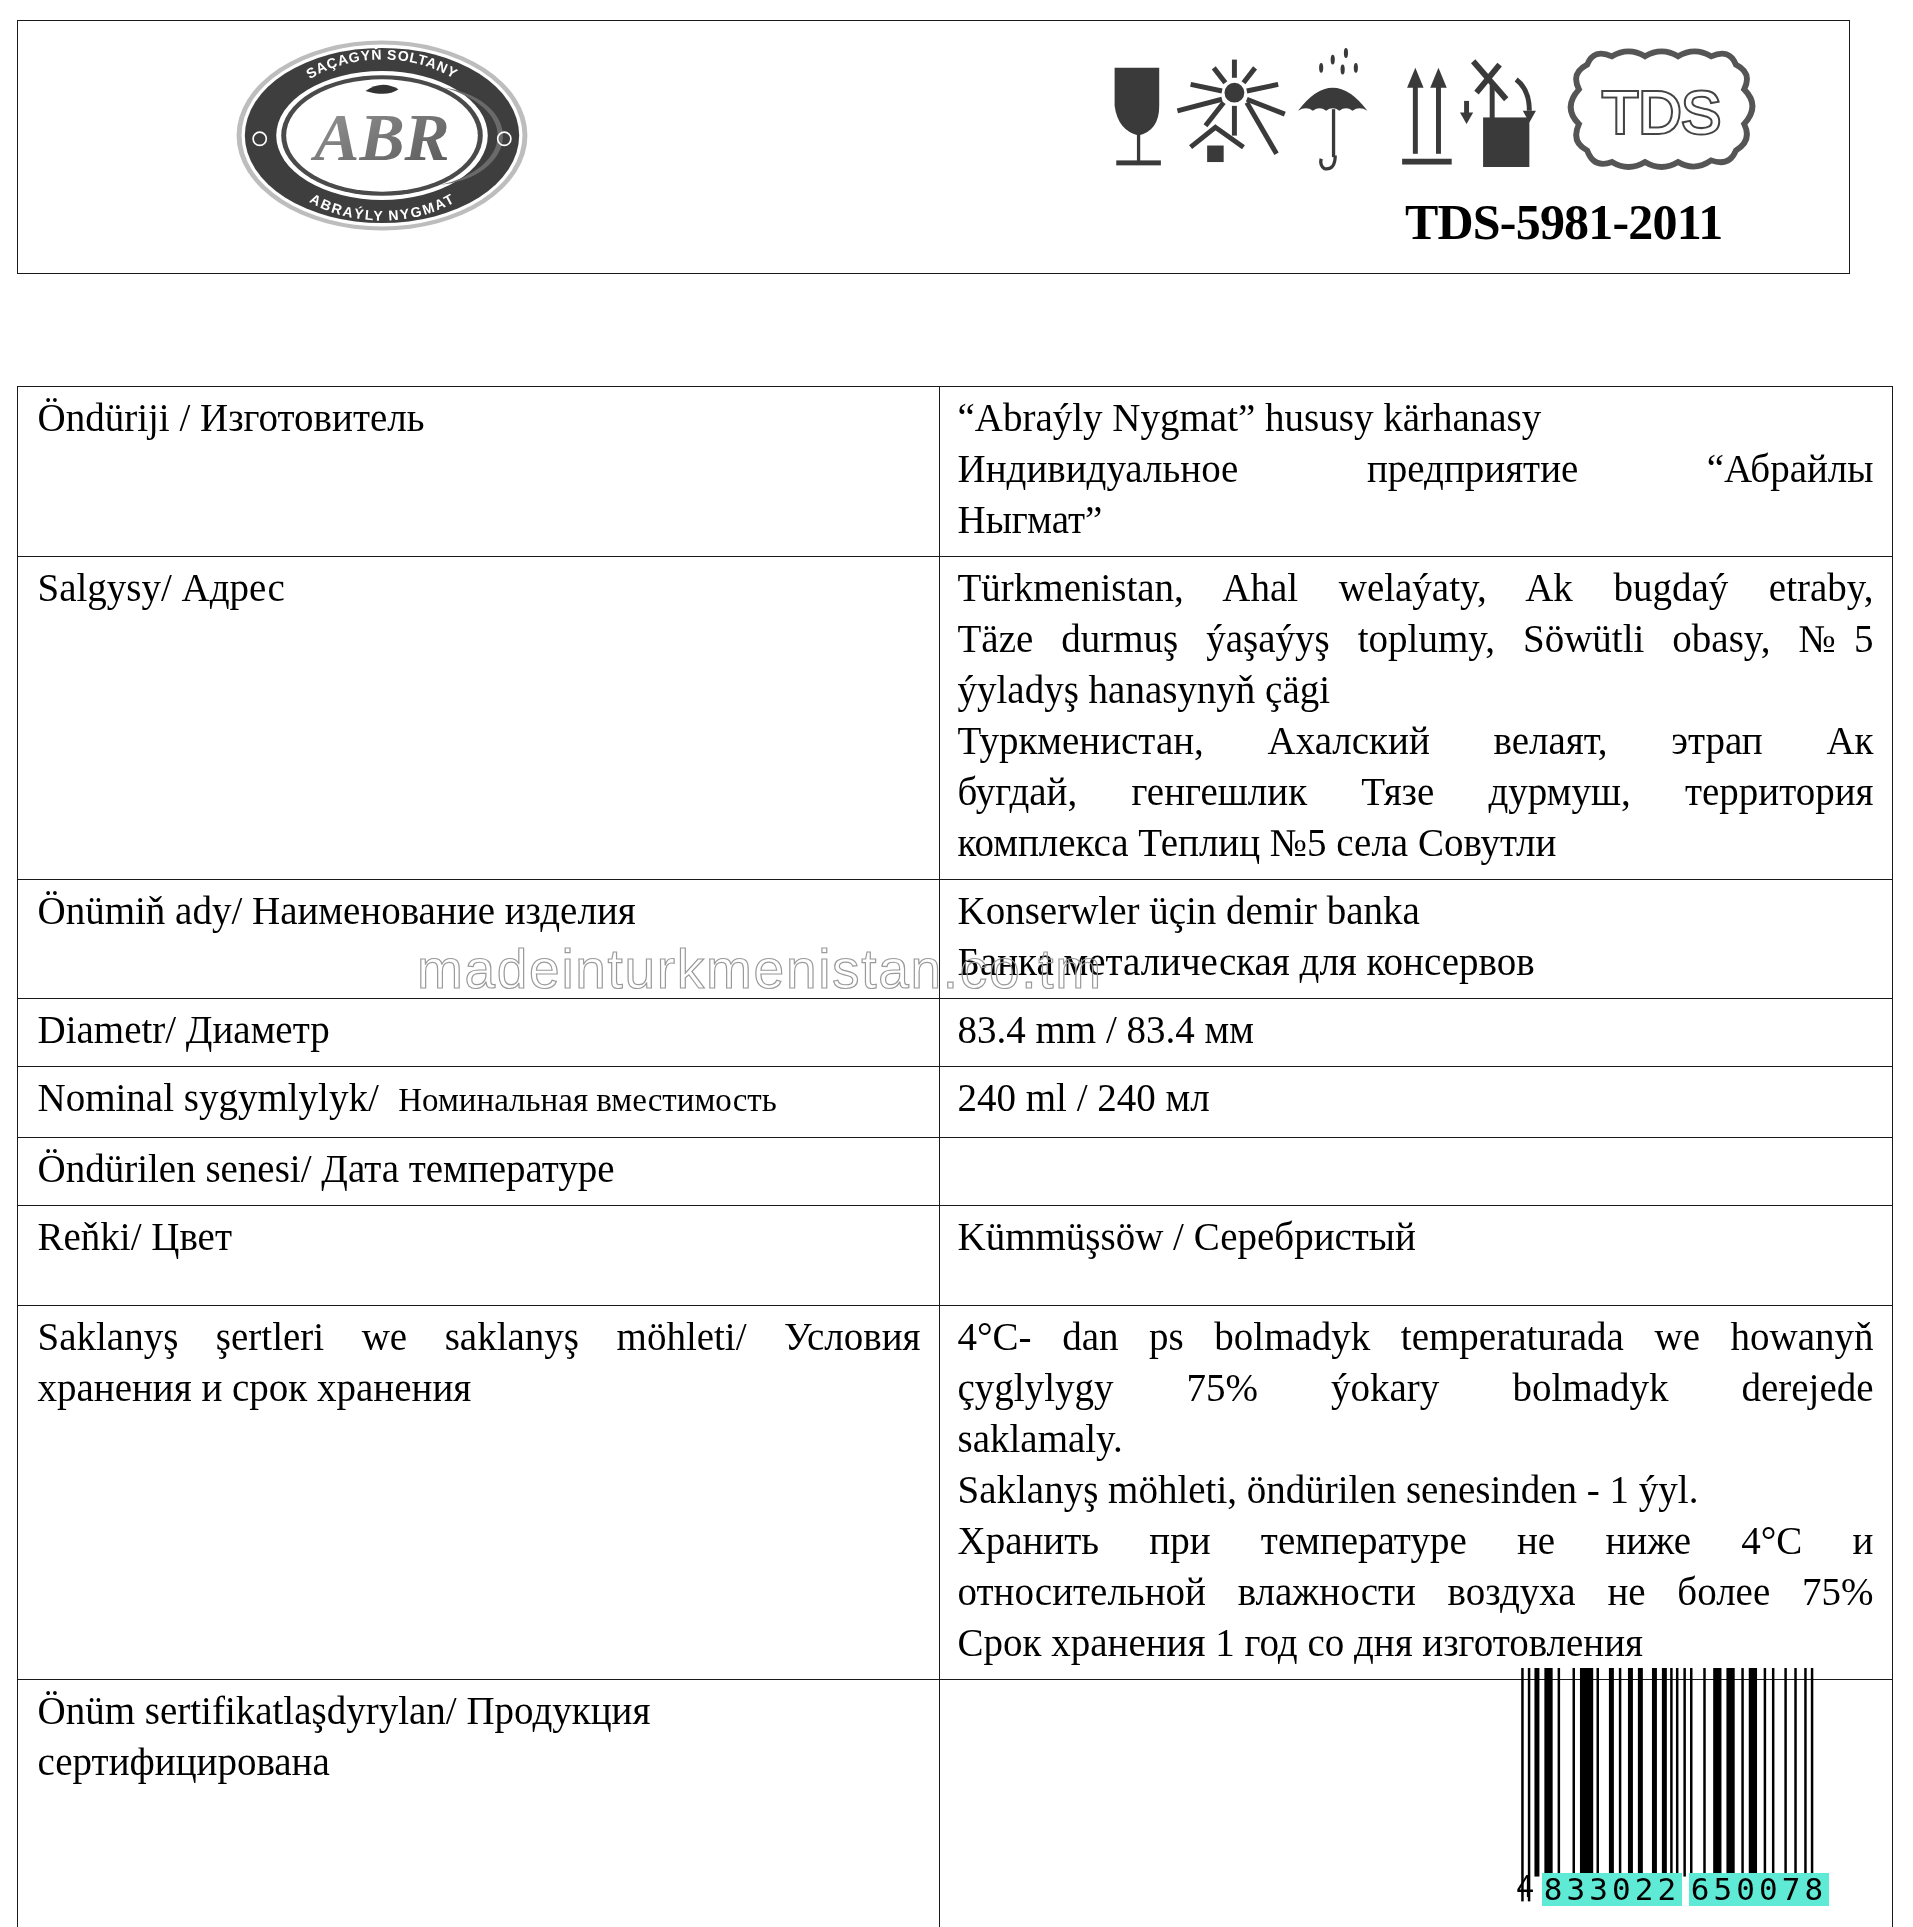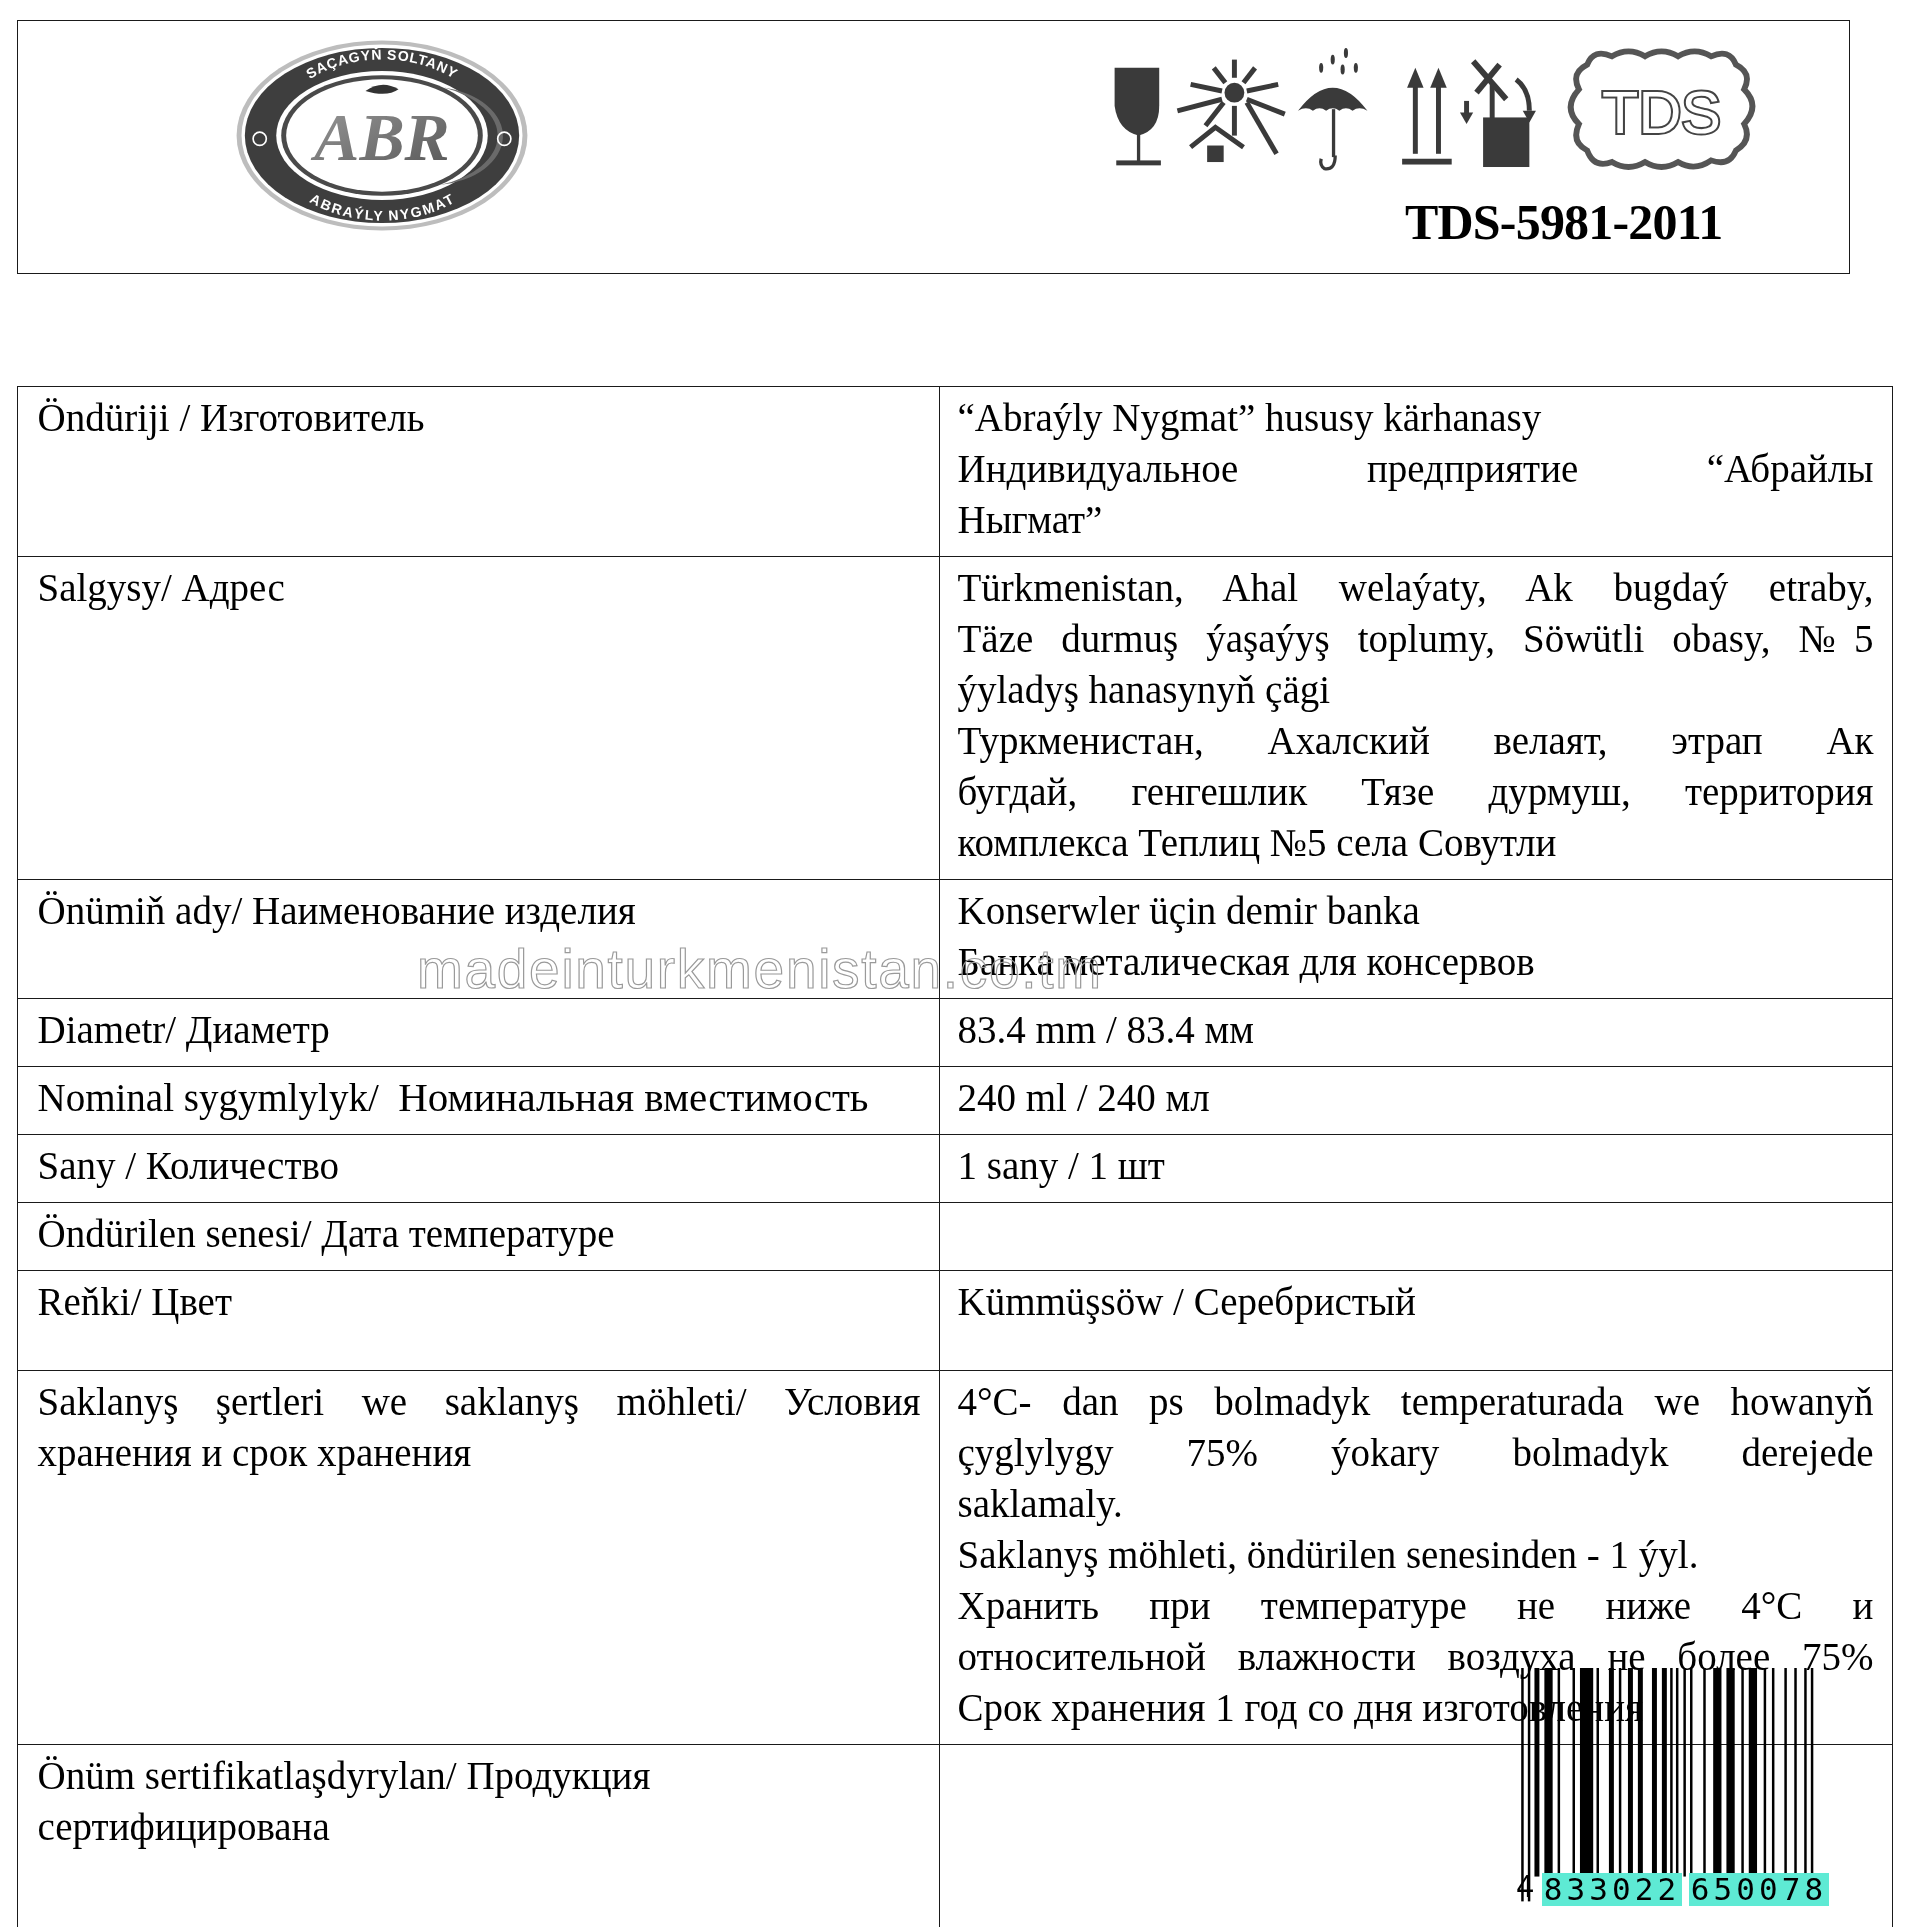--- a/index.html
+++ b/index.html
@@ -13,21 +13,21 @@
               font-size: 50px; font-weight: bold; letter-spacing: -0.8px; line-height: 60px; }
 
   table.spec { position: absolute; left: 16.5px; top: 386px; width: 1876px; border-collapse: collapse;
                table-layout: fixed; }
   table.spec td { border: 1.7px solid #1a1a1a; vertical-align: top; padding: 5px 18px 11px 18px;
                   font-size: 39px; line-height: 51px; box-sizing: border-box; }
   table.spec td.lbl { width: 922px; padding-left: 20px; }
   table.spec td.val { text-align: justify; padding-left: 18px; padding-right: 18px; }
   .line { display: block; }
   .justify-line { text-align: justify; text-align-last: justify; display: block; }
-  .small { font-size: 41px; }
+  .small { font-size: 33px; }
   .smaller { font-size: 31px; }
   .row-h1 { height: 157px; }
   .row-h2 { height: 315px; }
   .row-h3 { height: 100px; }
   .row-s  { height: 53px; }
   .row-h8 { height: 100px; }
   .row-h9 { height: 362px; }
   .row-h10 { height: 281px; }
 
   .watermark { position: absolute; left: 417px; top: 924px; font-family: "Liberation Sans", "DejaVu Sans", sans-serif;
@@ -164,24 +164,20 @@
   <tr class="row-s">
     <td class="lbl">Diametr/ Диаметр</td>
     <td class="val">83.4 mm / 83.4 мм</td>
   </tr>
   <tr class="row-s">
     <td class="lbl">
       <span>Nominal sygymlylyk/</span>&nbsp;
       <span class="small">Номинальная вместимость</span>
     </td>
     <td class="val">240 ml / 240 мл</td>
-  </tr>
-  <tr class="row-s">
-    <td class="lbl">Sany / Количество</td>
-    <td class="val">1 sany / 1 шт</td>
   </tr>
   <tr class="row-s">
     <td class="lbl">Öndürilen senesi/ Дата температуре</td>
     <td class="val"></td>
   </tr>
   <tr class="row-h8">
     <td class="lbl">Reňki/ Цвет</td>
     <td class="val smaller">Kümmüşsöw / Серебристый</td>
   </tr>
   <tr class="row-h9">

